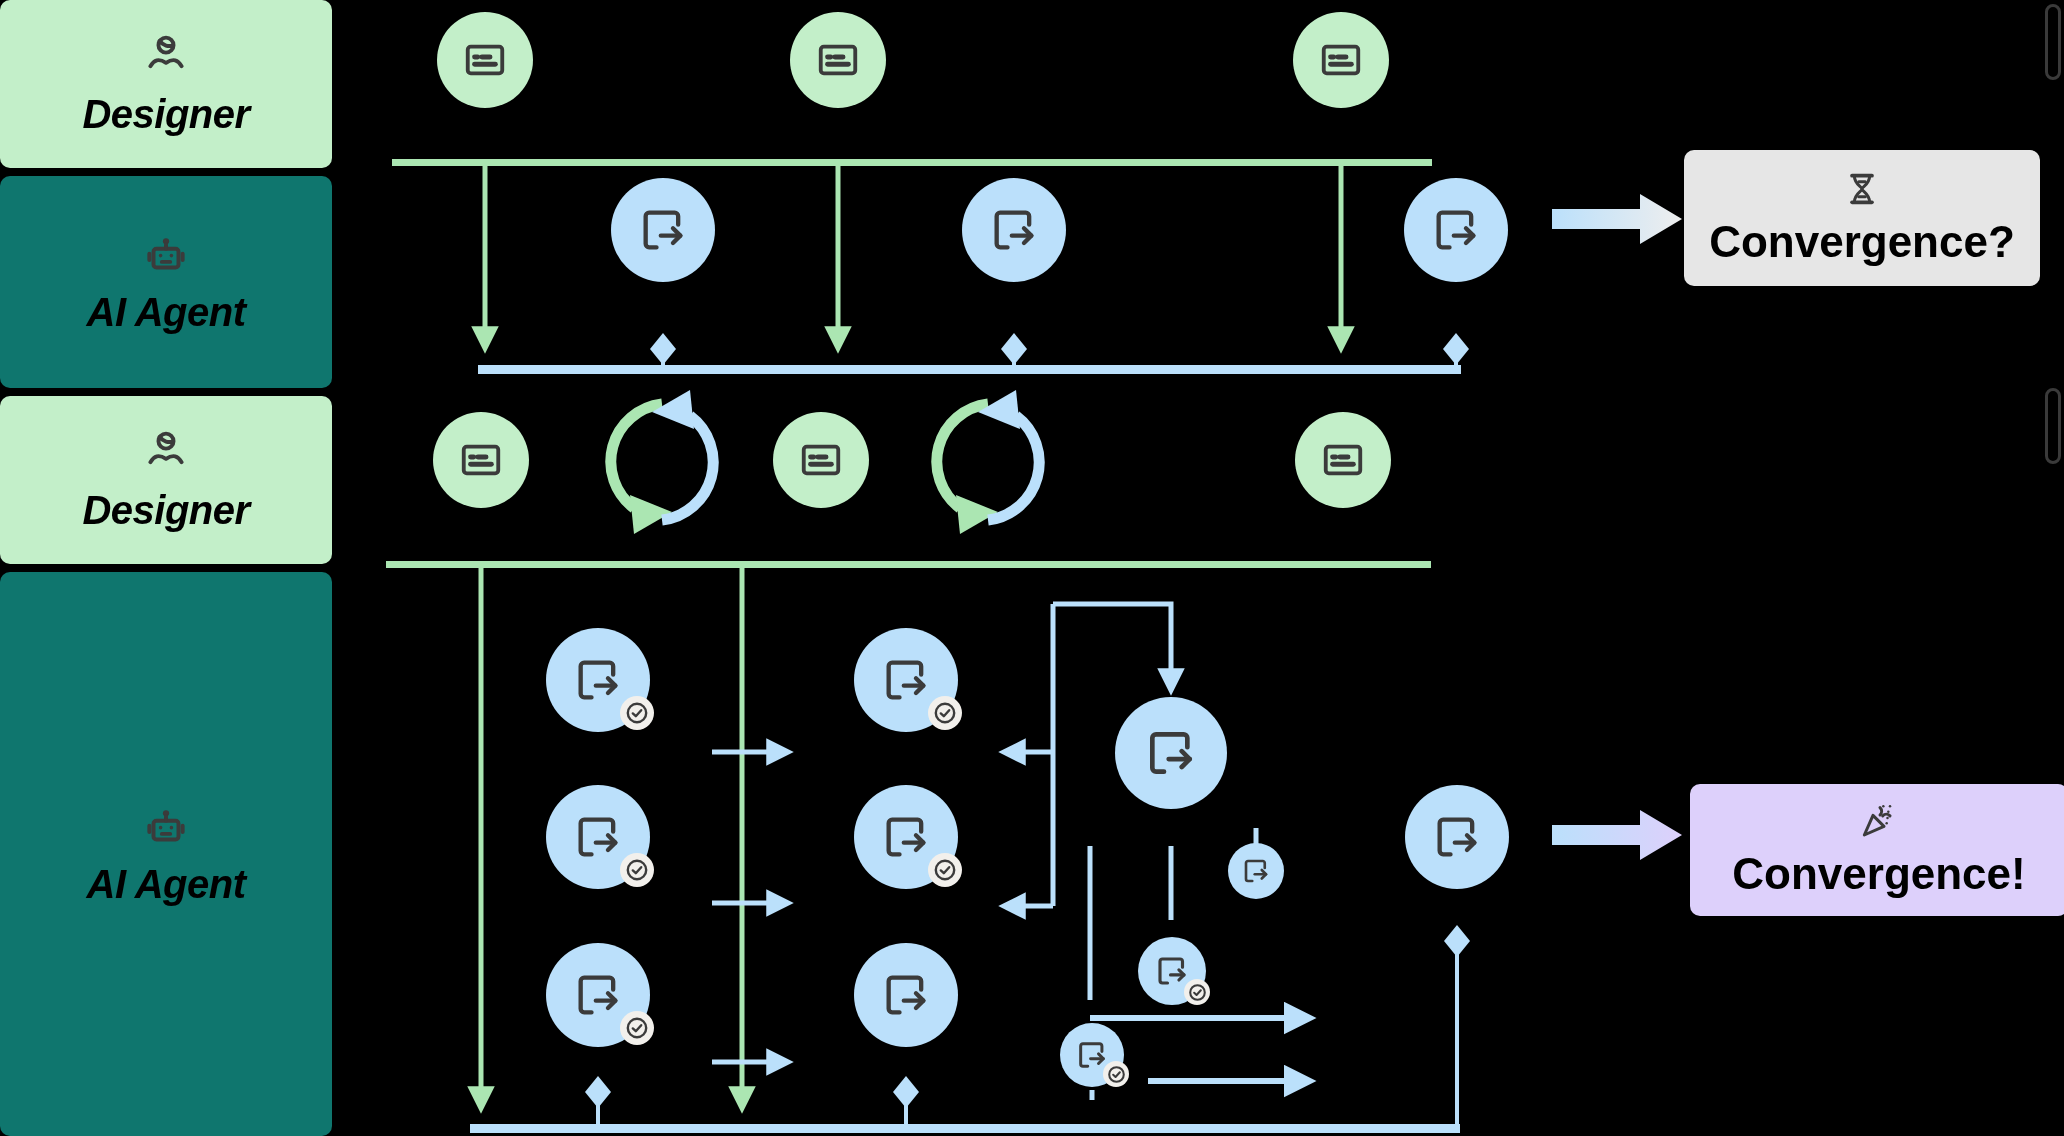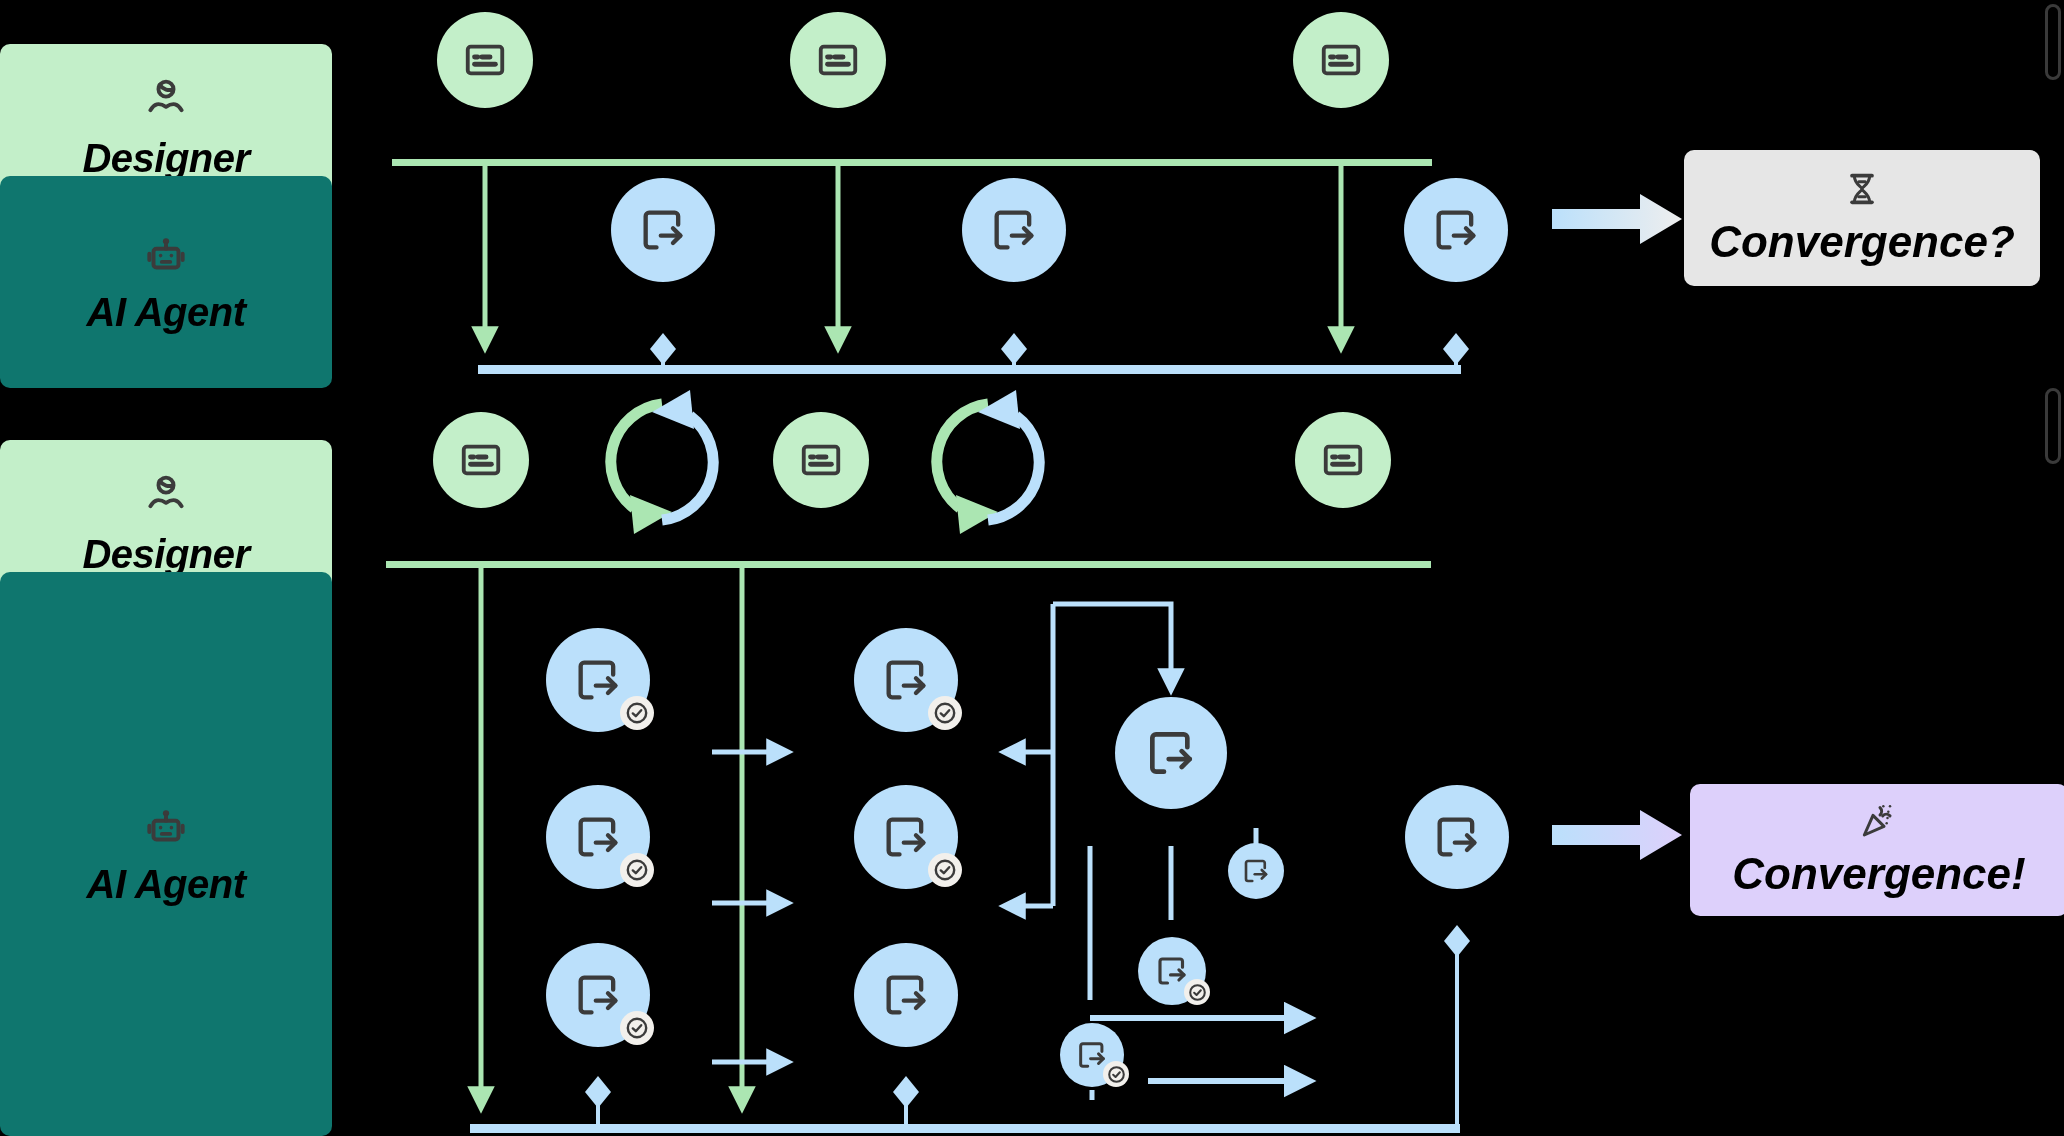--- a/index.html
+++ b/index.html
@@ -19,21 +19,21 @@
   
   .lane {
     position: absolute;
     border-radius: 10px;
     display: flex;
     flex-direction: column;
     align-items: center;
     justify-content: center;
     gap: 10px;
   }
-  .lane.green { background: #c3efc9; margin-top: 44px; }
+  .lane.green { background: #c3efc9; }
   .lane.blue  { background: #0f766e; }
   .lane-label {
     font-style: italic;
     font-weight: bold;
     font-size: 40px;
     color: #000;
     letter-spacing: -0.5px;
     white-space: nowrap;
   }
   .lane-icon { display: block; line-height: 0; }
@@ -42,21 +42,20 @@
   .card {
     position: absolute;
     border-radius: 10px;
     display: flex;
     flex-direction: column;
     align-items: center;
     justify-content: center;
     gap: 8px;
   }
   .card-label {
-    font-style: italic;
     font-weight: bold;
     font-size: 44px;
     color: #000;
     white-space: nowrap;
   }
   .card.gray   { background: #e6e6e6; }
   .card.purple { background: #ddd0fb; }
 
   
   .node {

